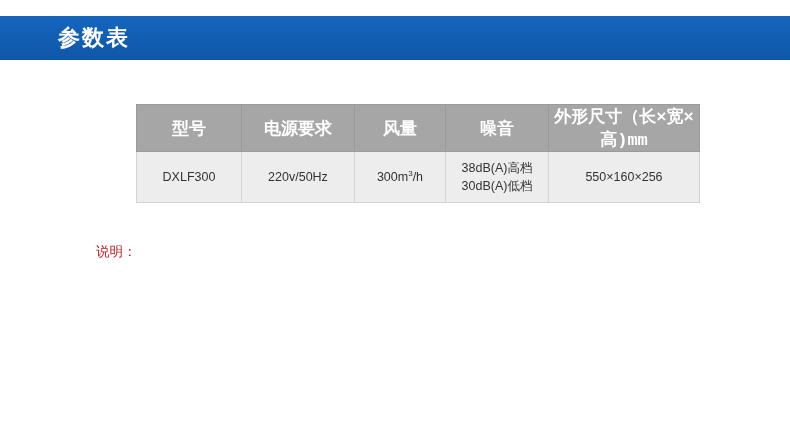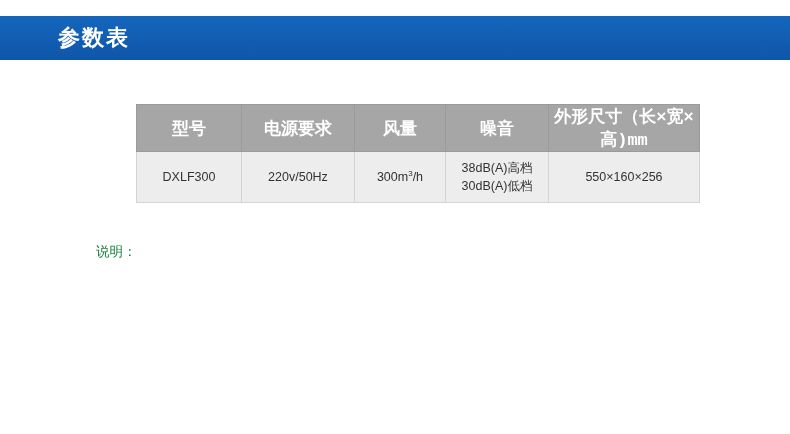--- a/index.html
+++ b/index.html
@@ -86,21 +86,21 @@
   }
 
   .notes {
     position: absolute;
     left: 96px;
     top: 238px;
     width: 620px;
   }
   .notes .note-line {
     font-size: 13.5px;
-    color: #15803d;
+    color: #b91c1c;
     line-height: 2.0;
     white-space: nowrap;
   }
 </style>
 </head>
 <body>
 
 <div class="page">
 
   <div class="section-banner" id="banner-params">

